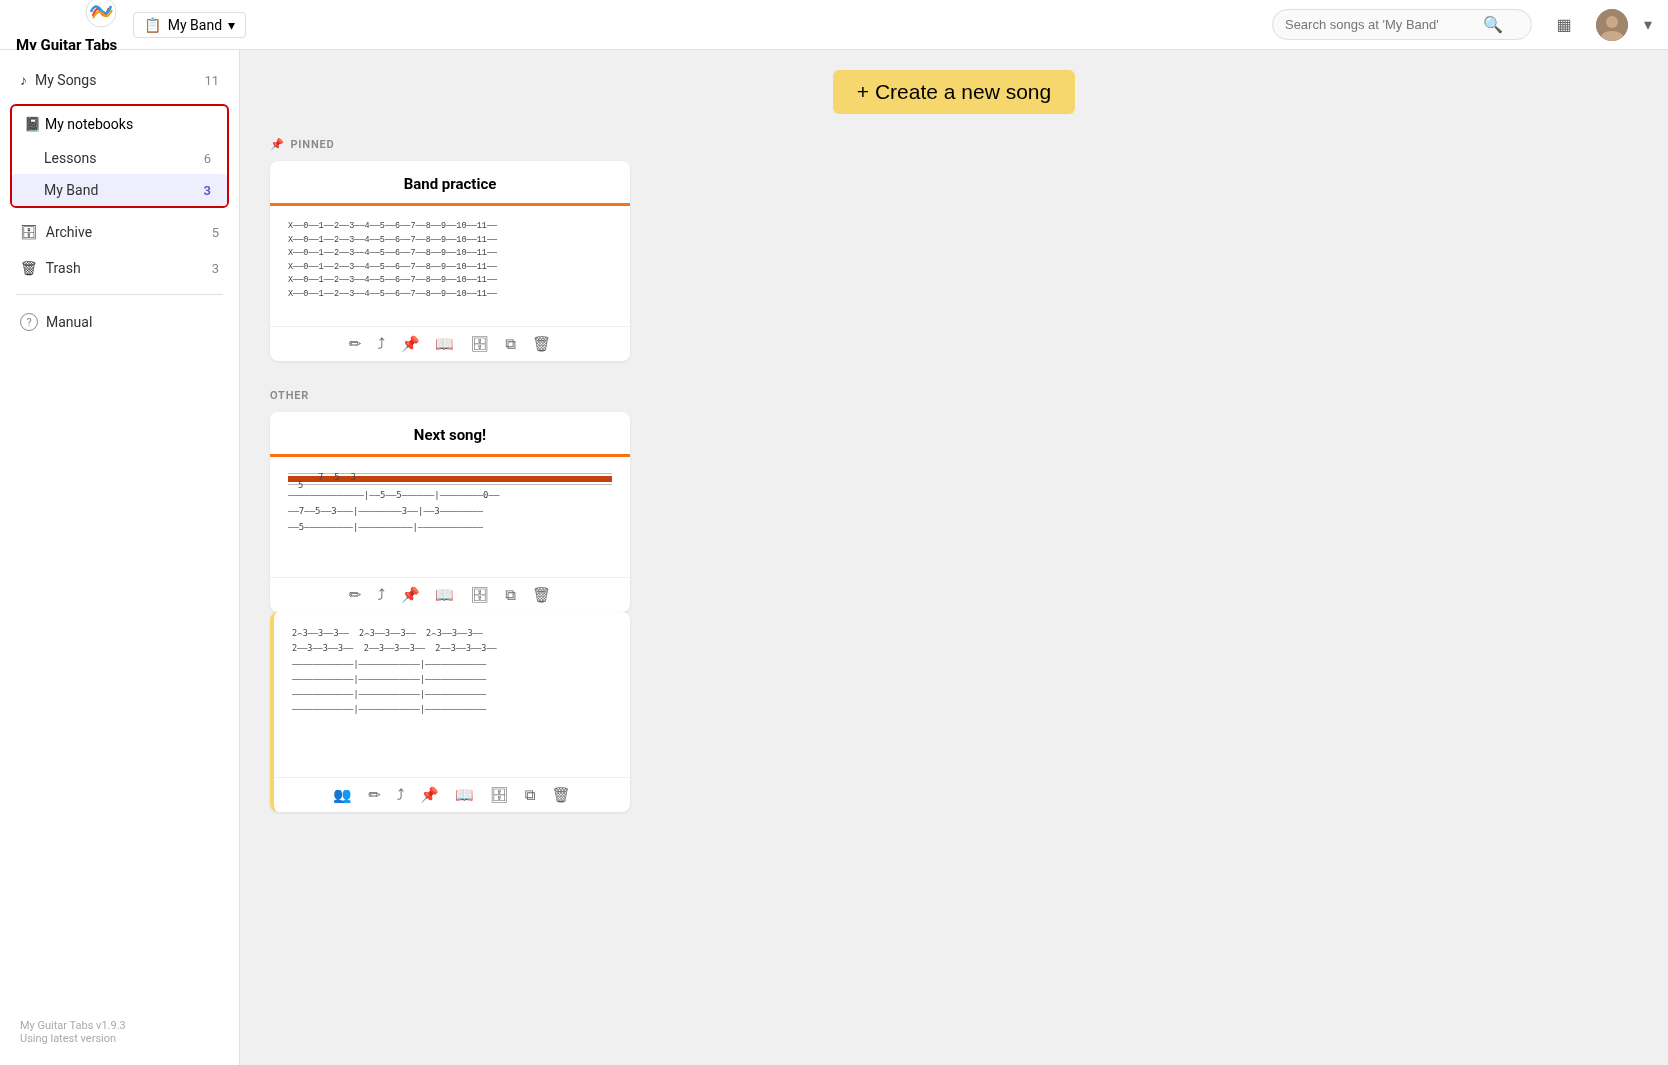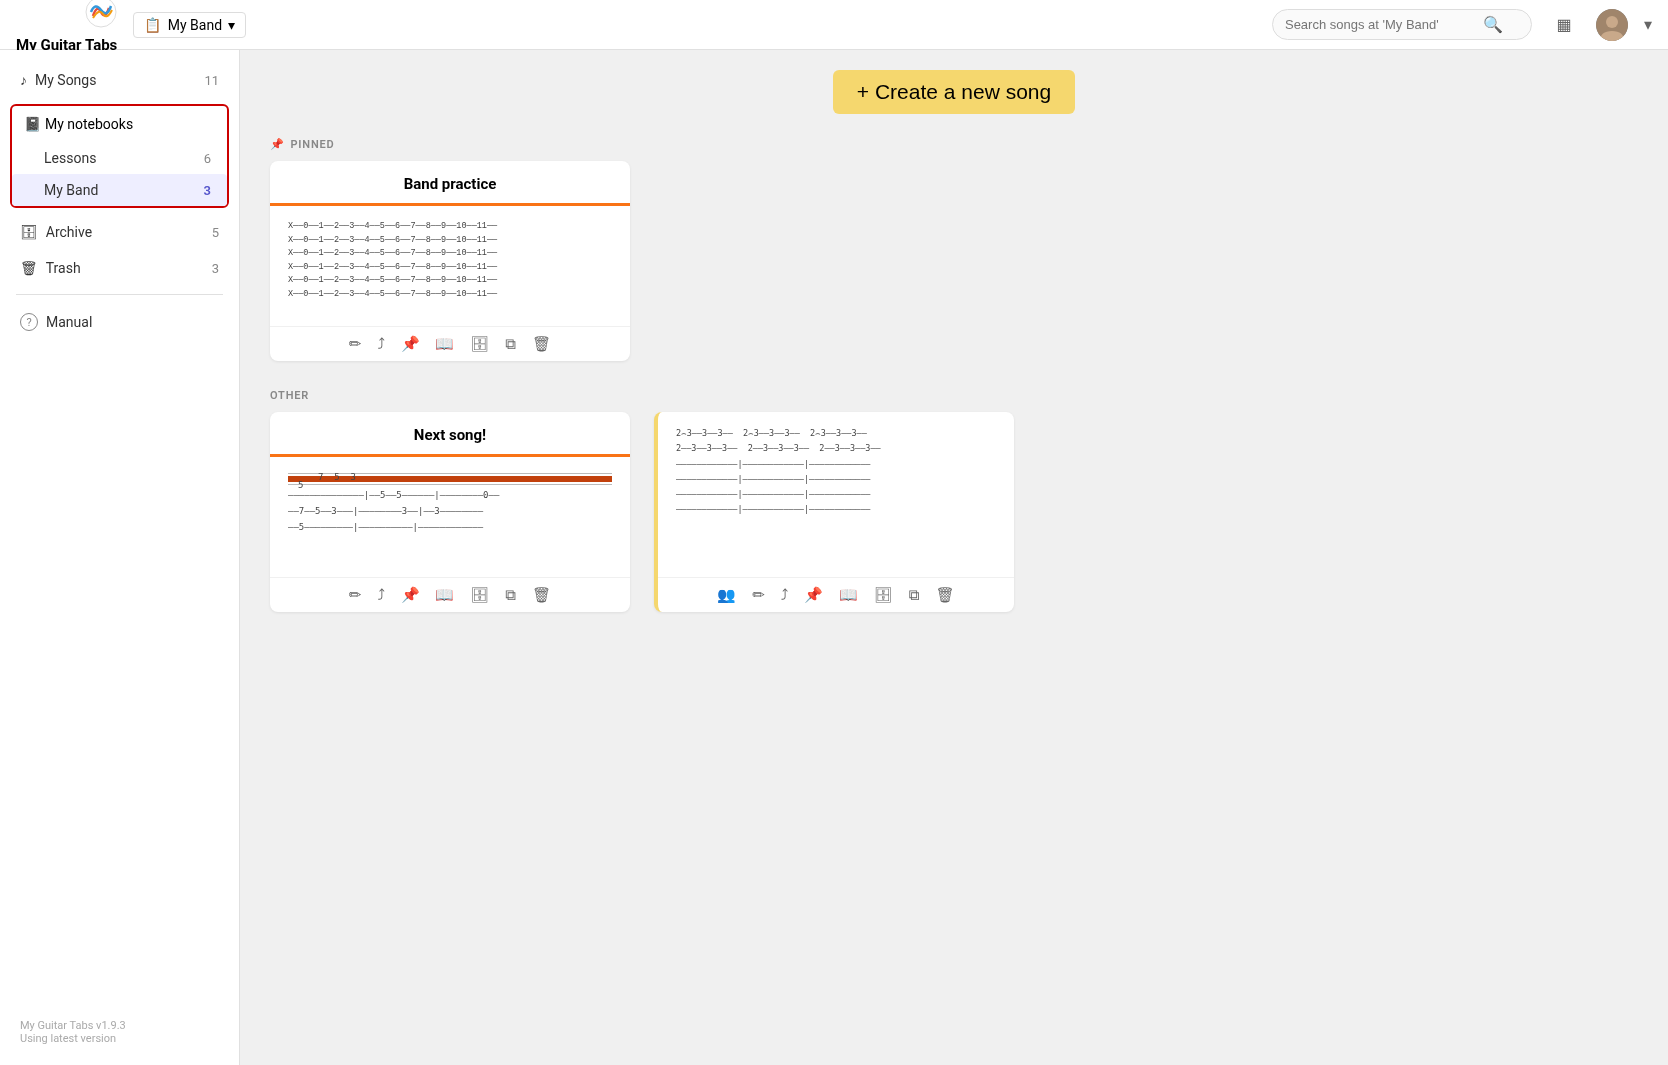--- a/index.html
+++ b/index.html
@@ -102,21 +102,21 @@
     .tab-line { white-space: nowrap; overflow: hidden; color: #444; }
     .song-card-actions {
       display: flex; align-items: center; justify-content: center;
       gap: 16px; padding: 8px 12px; border-top: 1px solid #f0f0f0;
     }
     .action-icon { cursor: pointer; color: #666; font-size: 15px; }
 
     
     .song-card.accent-left { border-left: 4px solid #f5d76e; }
 
-    .songs-row { display: flex; gap: 24px; }
+    .songs-row { display: flex; gap: 0; flex-direction: column; }
 
     
     .tab-visual {
       font-family: 'Courier New', monospace; font-size: 8.5px;
       line-height: 1.6; color: #444; padding: 6px 8px;
     }
   </style>
 </head>
 <body>
 

